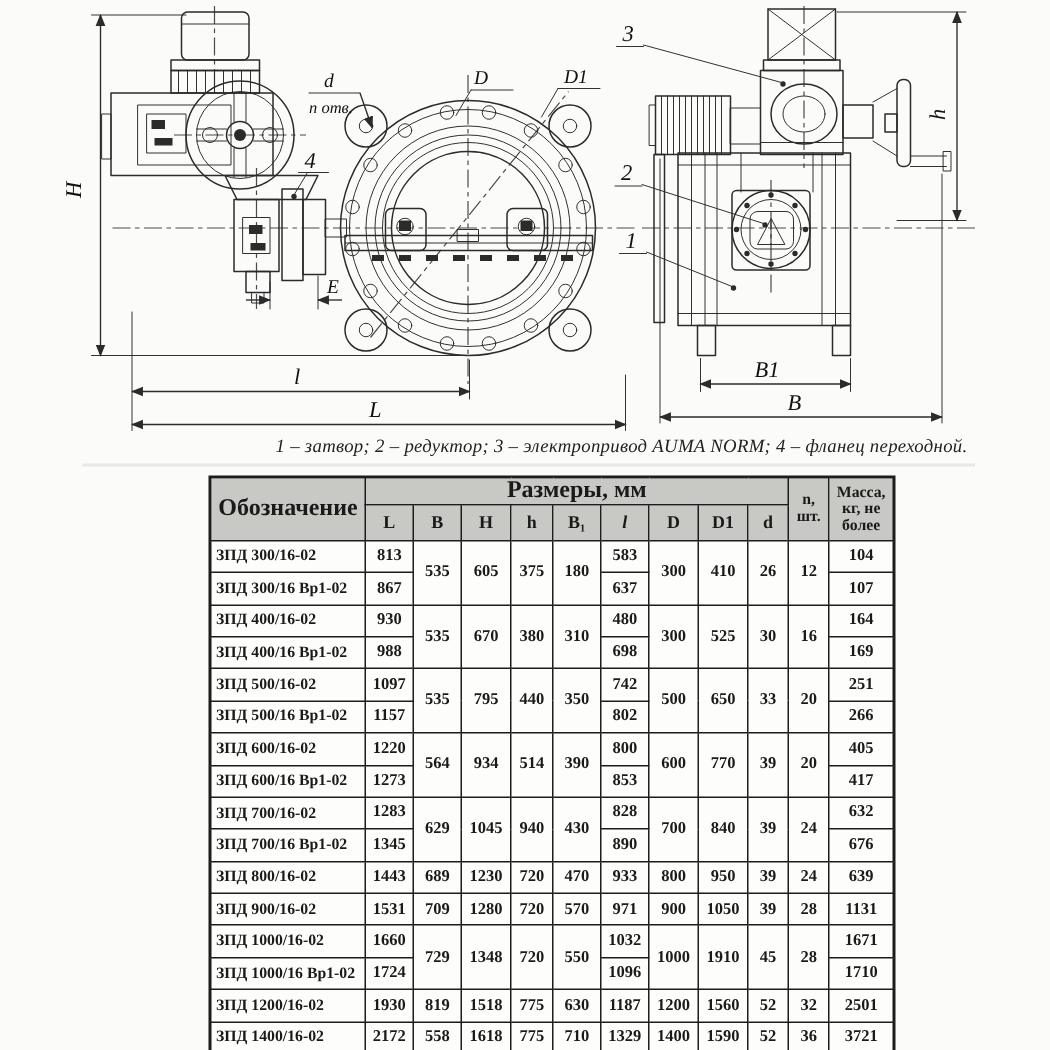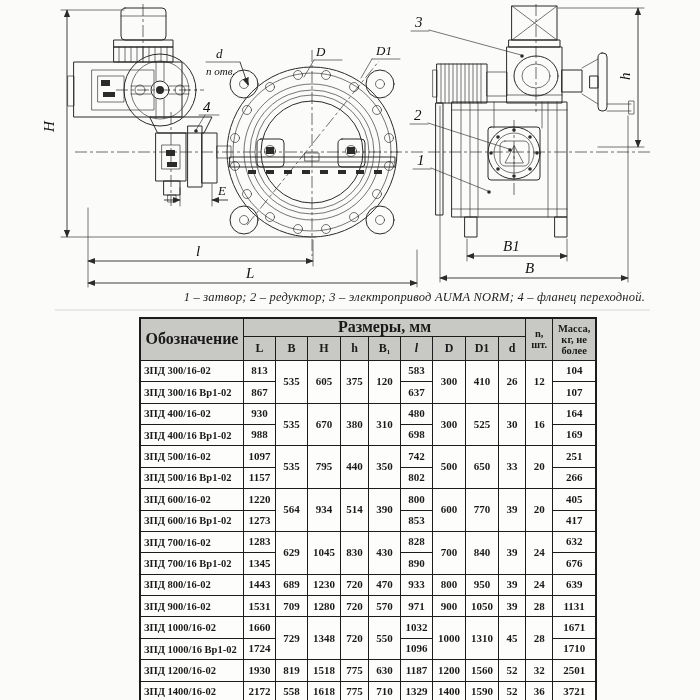--- a/index.html
+++ b/index.html
@@ -348,21 +348,21 @@
         <th>d</th>
       </tr>
     </thead>
     <tbody>
         <tr>
           <td class="des">ЗПД 300/16-02</td>
           <td>813</td>
           <td rowspan="2">535</td>
           <td rowspan="2">605</td>
           <td rowspan="2">375</td>
-          <td rowspan="2">120</td>
+          <td rowspan="2">180</td>
           <td>583</td>
           <td rowspan="2">300</td>
           <td rowspan="2">410</td>
           <td rowspan="2">26</td>
           <td rowspan="2">12</td>
           <td>104</td>
         </tr>
         <tr>
           <td class="des">ЗПД 300/16 Вр1-02</td>
           <td>867</td>
@@ -427,21 +427,21 @@
           <td class="des">ЗПД 600/16 Вр1-02</td>
           <td>1273</td>
           <td>853</td>
           <td>417</td>
         </tr>
         <tr>
           <td class="des">ЗПД 700/16-02</td>
           <td>1283</td>
           <td rowspan="2">629</td>
           <td rowspan="2">1045</td>
-          <td rowspan="2">830</td>
+          <td rowspan="2">940</td>
           <td rowspan="2">430</td>
           <td>828</td>
           <td rowspan="2">700</td>
           <td rowspan="2">840</td>
           <td rowspan="2">39</td>
           <td rowspan="2">24</td>
           <td>632</td>
         </tr>
         <tr>
           <td class="des">ЗПД 700/16 Вр1-02</td>
@@ -479,21 +479,21 @@
         </tr>
         <tr>
           <td class="des">ЗПД 1000/16-02</td>
           <td>1660</td>
           <td rowspan="2">729</td>
           <td rowspan="2">1348</td>
           <td rowspan="2">720</td>
           <td rowspan="2">550</td>
           <td>1032</td>
           <td rowspan="2">1000</td>
-          <td rowspan="2">1310</td>
+          <td rowspan="2">1910</td>
           <td rowspan="2">45</td>
           <td rowspan="2">28</td>
           <td>1671</td>
         </tr>
         <tr>
           <td class="des">ЗПД 1000/16 Вр1-02</td>
           <td>1724</td>
           <td>1096</td>
           <td>1710</td>
         </tr>

